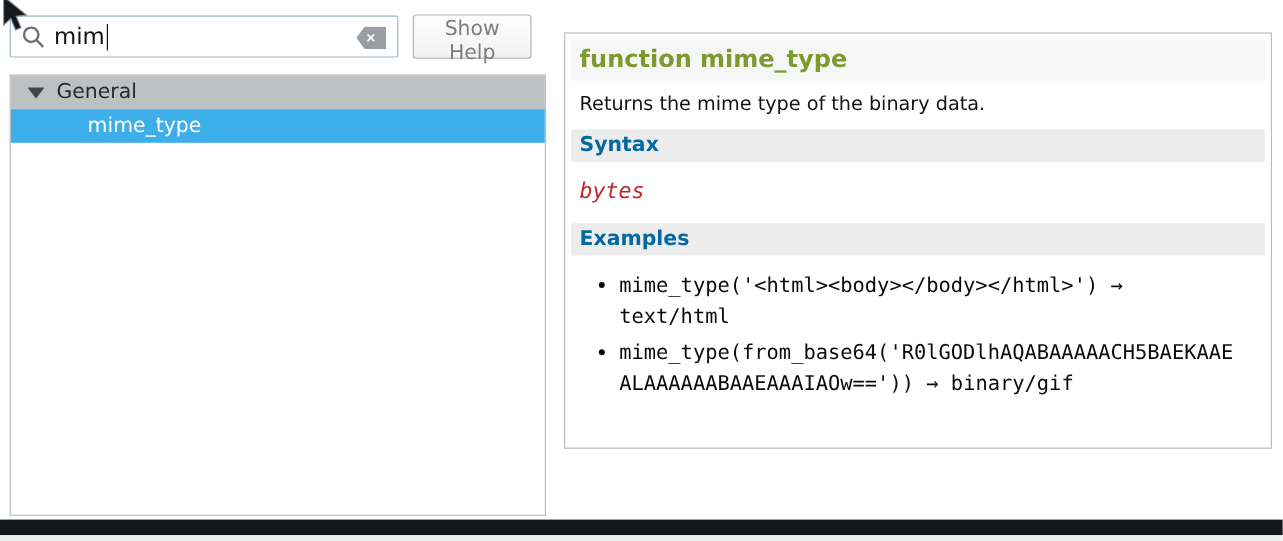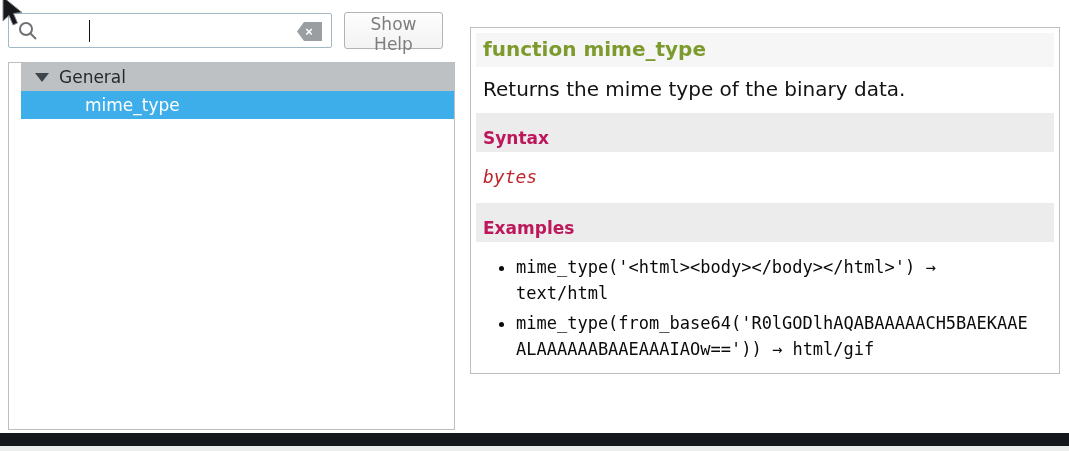--- a/index.html
+++ b/index.html
@@ -51,21 +51,20 @@
     font-family: "DejaVu Sans", "Liberation Sans", sans-serif;
     cursor: pointer;
   }
 
   
   .tree-panel {
     position: absolute; left: 8px; top: 62px;
     width: 447px; height: 368px;
     background: #ffffff;
     border: 1px solid #bcbfc1;
-    padding-left: 12px;
   }
   .tree-group-row {
     height: 28px; background: #bec1c4;
     display: flex; align-items: center;
     color: #26292b; font-size: 17px;
     cursor: pointer;
   }
   .expander {
     width: 0; height: 0;
     border-left: 7px solid transparent;
@@ -90,26 +89,26 @@
     padding: 5px;
     overflow: hidden;
   }
   .help-title {
     background: #f6f6f6;
     color: #7d9a2d; font-size: 20px; font-weight: bold;
     padding: 4px 7px 6px;
   }
   .help-desc {
     padding: 10px 7px 12px;
-    color: #121212; font-size: 20px;
+    color: #121212; font-size: 16px;
   }
   .sec-header {
     background: #ececec;
-    color: #be185d; font-size: 17px; font-weight: bold;
-    padding: 15px 7px 4px;
+    color: #0369a1; font-size: 17px; font-weight: bold;
+    padding: 3px 7px 4px;
   }
   .syntax-line {
     padding: 14px 7px 16px;
     font-family: "DejaVu Sans Mono", "Liberation Mono", monospace;
     font-size: 17px; color: #1c1c1c;
   }
   .fn-name { color: #1f3bb3; font-weight: bold; }
   .code-red { color: #bf262d; font-style: italic; }
   .arg-row {
     padding: 14px 7px 16px;
@@ -144,20 +143,21 @@
   </svg>
 </div>
 
 <div class="search-box">
   <span class="search-icon">
     <svg width="20" height="20" viewBox="0 0 20 20">
       <circle cx="8" cy="8" r="6" fill="none" stroke="#6e7174" stroke-width="2"></circle>
       <line x1="12.5" y1="12.5" x2="18" y2="18" stroke="#6e7174" stroke-width="2"></line>
     </svg>
   </span>
+  <input class="search-input" type="text" value="mim" style="">
   <div class="text-caret"></div>
   <button class="clear-btn">×</button>
 </div>
 
 <button class="show-help-btn">Show Help</button>
 
 <div class="tree-panel">
   <div class="tree-group-row">
     <span class="expander"></span>
     <span>General</span>
@@ -180,19 +180,19 @@
   <div class="sec-header">Examples</div>
   <ul class="examples-list">
     <li>
       <span class="ex-code">mime_type('&lt;html&gt;&lt;body&gt;&lt;/body&gt;&lt;/html&gt;')</span>
       <span>→</span>
       <span>text/html</span>
     </li>
     <li>
       <span class="ex-code">mime_type(from_base64('R0lGODlhAQABAAAAACH5BAEKAAEALAAAAAABAAEAAAIAOw=='))</span>
       <span>→</span>
-      <span>html/gif</span>
+      <span>binary/gif</span>
     </li>
   </ul>
 </div>
 
 <div class="bar-dark"></div>
 <div class="bar-light"></div>
 
 </body></html>

